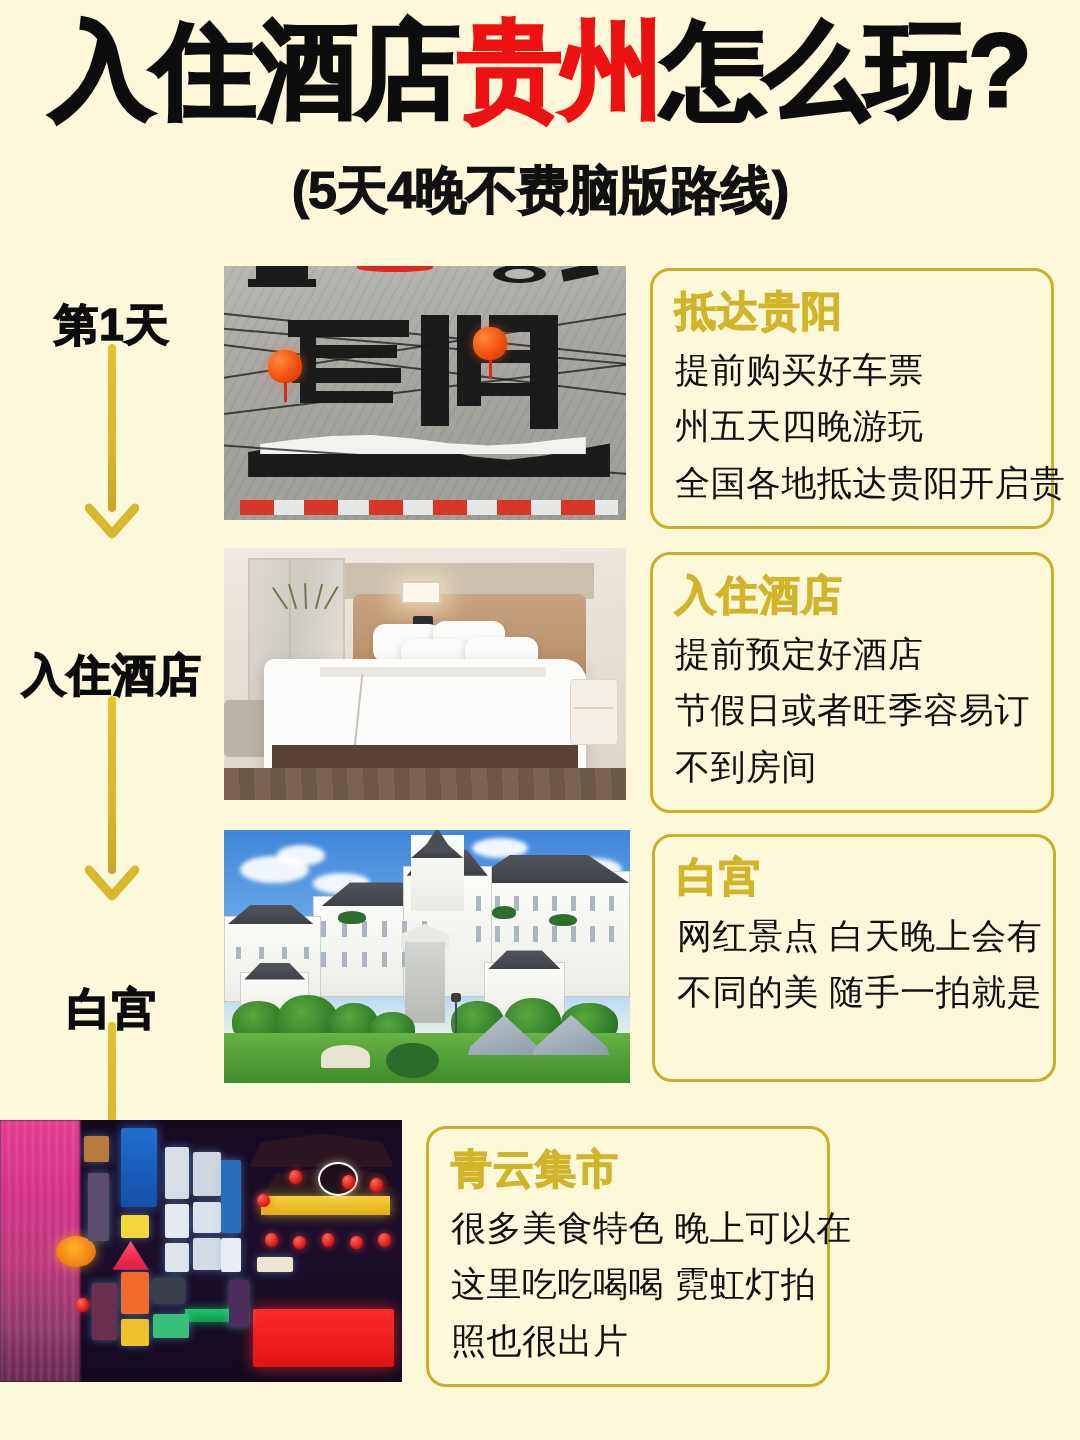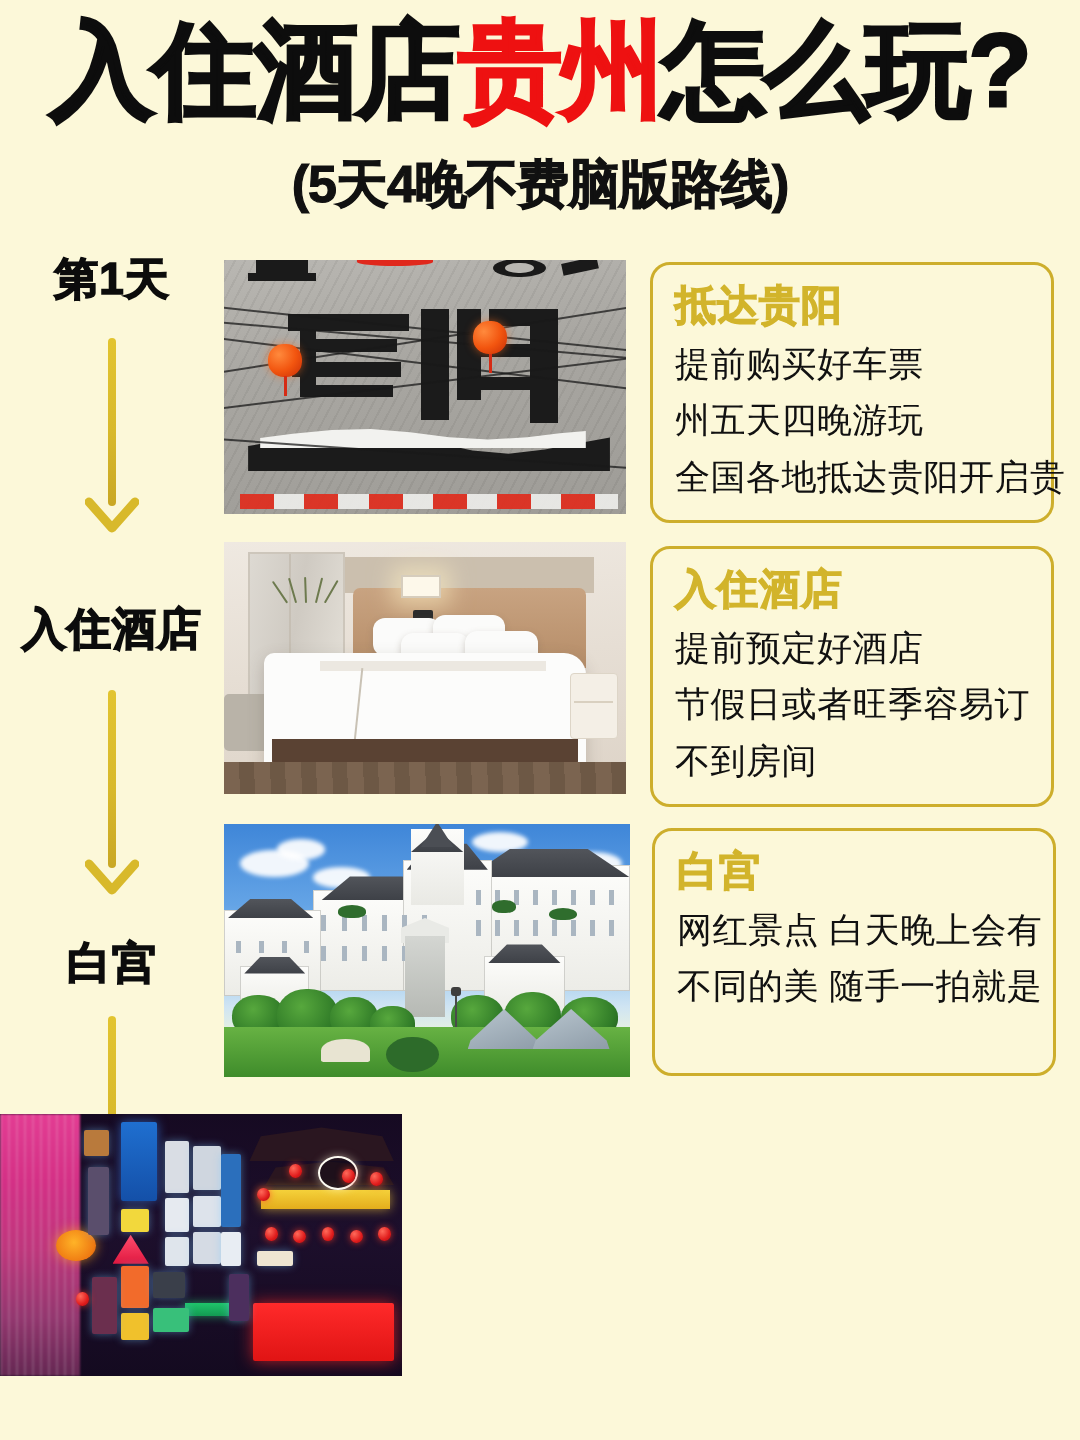--- a/index.html
+++ b/index.html
@@ -29,21 +29,21 @@
     font-weight: 900;
     line-height: 1.08;
     letter-spacing: -2px;
     color: #0D0D0D;
     white-space: nowrap;
     -webkit-text-stroke: 3px #0D0D0D;
   }
   .main-title .hl { color: #EE1111; -webkit-text-stroke: 3px #EE1111; }
 
   .subtitle {
-    margin-top: 24px;
+    margin-top: 30px;
     font-size: 52px;
     font-weight: 800;
     letter-spacing: -1px;
     color: #111111;
     -webkit-text-stroke: 1.2px #111111;
     white-space: nowrap;
   }
 
   
   .timeline {
@@ -71,20 +71,21 @@
     position: absolute;
     left: 0;
     width: 224px;
     text-align: center;
     font-size: 44px;
     font-weight: 900;
     line-height: 1.06;
     color: #0C0C0C;
     -webkit-text-stroke: 1.6px #0C0C0C;
     letter-spacing: 1px;
+    margin-top: 40px;
   }
 
   .connector {
     position: absolute;
     left: 112px;
     width: 0;
     transform: translateX(-50%);
   }
   .connector .shaft {
     position: absolute;
@@ -542,15 +543,21 @@
         <div class="lant" style="left:64%; top:28%;"></div>
         <div class="lant" style="left:66%; top:43%;"></div>
         <div class="lant" style="left:73%; top:44%;"></div>
         <div class="lant" style="left:80%; top:43%;"></div>
         <div class="lant" style="left:87%; top:44%;"></div>
         <div class="lant" style="left:94%; top:43%;"></div>
         <div class="lant" style="left:19%; top:68%;"></div>
       </div>
     </div>
 
+    <div class="card" style="width:404px; min-height:252px; margin-left:24px; margin-top:14px;">
+      <div class="card-title">青云集市</div>
+      <div class="card-line">很多美食特色 晚上可以在</div>
+      <div class="card-line">这里吃吃喝喝 霓虹灯拍</div>
+      <div class="card-line">照也很出片</div>
+    </div>
   </div>
 
 </div>
 
 </body></html>

